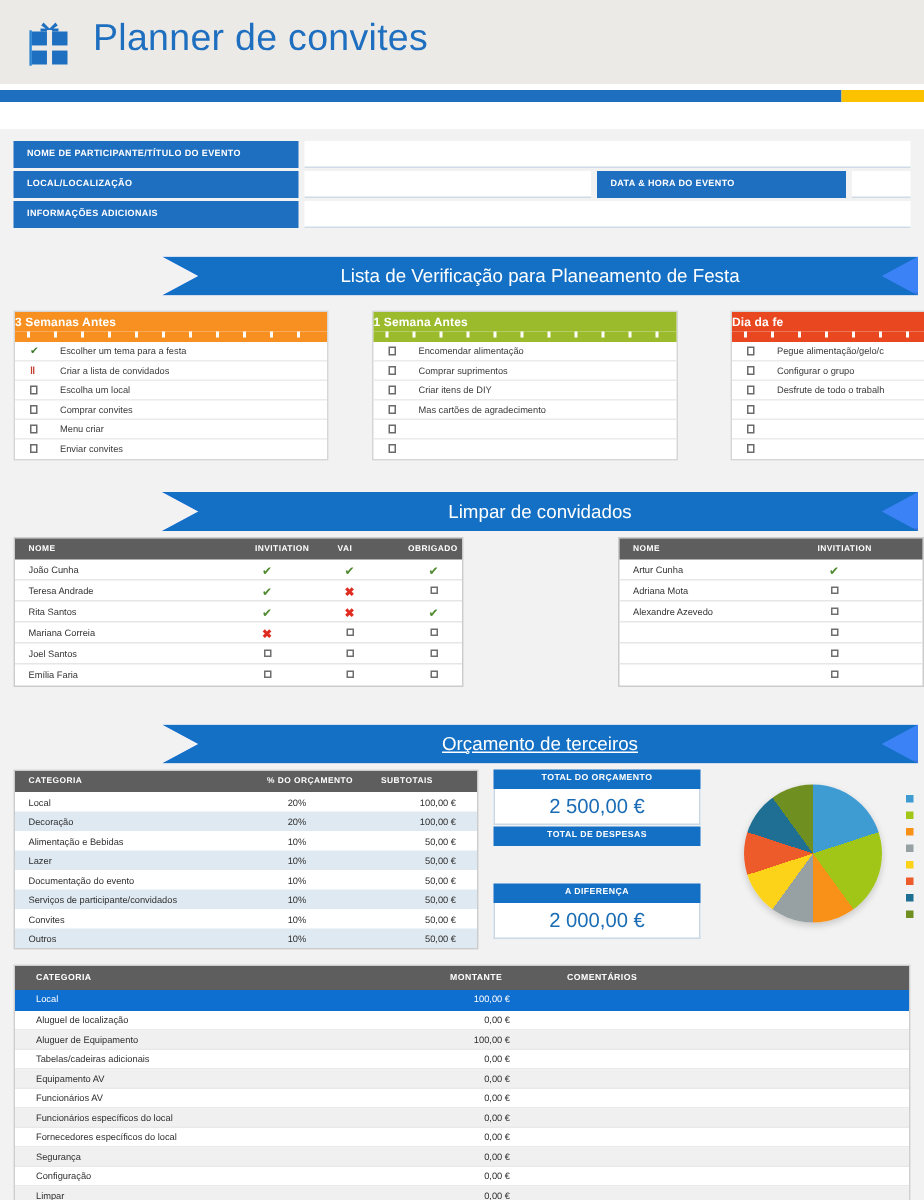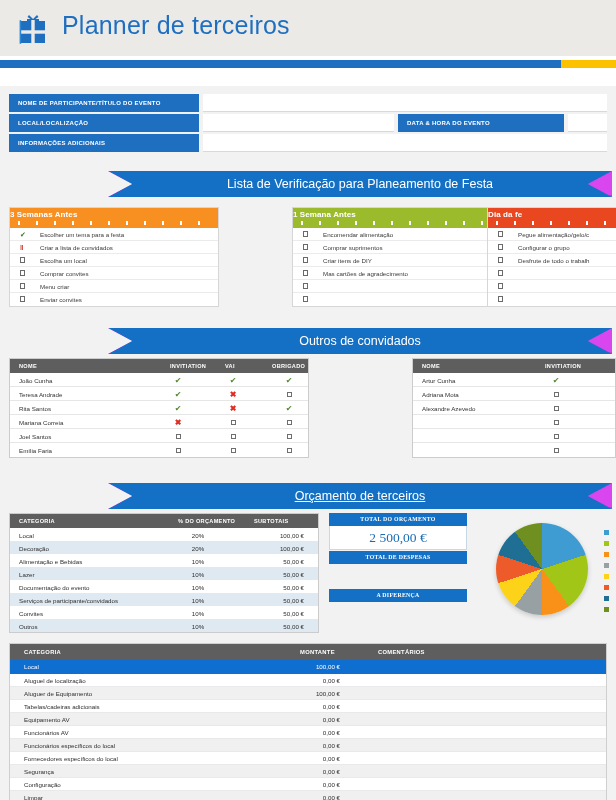--- a/index.html
+++ b/index.html
@@ -49,21 +49,21 @@
     letter-spacing:0.25px; line-height:18px; padding-left:9px;
     overflow:hidden; white-space:nowrap;
   }
   .fld2 { position:absolute; left:559px; top:0; right:0; height:18px;
     background:#fff; border-bottom:1px solid #cfdce8; }
   .fld-mid { position:absolute; left:194px; top:0; width:191px; height:18px;
     background:#fff; border-bottom:1px solid #cfdce8; }
 
   
   .banner {
-    position:absolute; height:26px; background:#d946ef; color:#fff;
+    position:absolute; height:26px; background:#3b82f6; color:#fff;
     font-size:12.5px; line-height:26px; text-align:center;
     clip-path: polygon(0 0, 100% 0, 100% 100%, 0 100%, 4.8% 50%);
     box-shadow: inset 0 -2px 0 rgba(0,0,0,0.10);
   }
   .banner-inner {
     position:absolute; inset:0;
     clip-path: polygon(0 0, 100% 0, 95.2% 50%, 100% 100%, 0 100%, 4.8% 50%);
     background:#1470c4;
   }
   .banner-label { position:relative; z-index:2; }
@@ -113,21 +113,21 @@
   .bt-head { height:14px; background:#5e5e5e; position:relative; }
   .bt-head span { position:absolute; top:3.6px; font-size:5.6px; color:#fff;
     font-weight:bold; letter-spacing:0.3px; }
   .bt-row { height:13px; position:relative; font-size:6.2px; color:#2f2f2f; }
   .bt-row.alt { background:#dfe9f1; }
   .bt-c1 { position:absolute; left:9px; top:3.5px; white-space:nowrap; }
   .bt-c2 { position:absolute; left:170px; top:3.5px; width:36px; text-align:center; }
   .bt-c3 { position:absolute; left:238px; top:3.5px; width:56px; text-align:right; }
 
   
-  .sumbox { position:absolute; width:138px;font-family:Liberation Serif, serif; }
+  .sumbox { position:absolute; width:138px; }
   .sum-h {
     height:13px; background:#1470c4; color:#fff; font-size:5.8px;
     font-weight:bold; text-align:center; line-height:13px; letter-spacing:0.3px;
   }
   .sum-v {
     height:24px; background:#fff; border:1px solid #c9d8e6; border-top:none;
     color:#1a6cb5; font-size:13.5px; text-align:center; line-height:23px;
   }
 
   
@@ -159,21 +159,21 @@
 
   <div class="titlebar">
     <svg class="gift-icon" viewBox="0 0 34 34">
       <path d="M13 3 L17 7 L21 3 L22.5 5 L19.5 7 L23 7 L23 9 L11 9 L11 7 L14.5 7 L11.5 5 Z" fill="#1f6fc0"></path>
       <rect x="5" y="9" width="24" height="10" fill="#1f6fc0"></rect>
       <rect x="5" y="21" width="24" height="10" fill="#1f6fc0"></rect>
       <rect x="15.3" y="8" width="3.4" height="24" fill="#eceae6"></rect>
       <rect x="4" y="18.3" width="26" height="3.4" fill="#eceae6"></rect>
       <rect x="3.6" y="8.2" width="1.6" height="23.6" fill="#2b86d4"></rect>
     </svg>
-    <div class="title-text">Planner de terceiros</div>
+    <div class="title-text">Planner de convites</div>
   </div>
 
   <div class="bar-wrap">
     <div class="bar-blue"></div>
     <div class="bar-yellow"></div>
   </div>
   <div class="sub-strip"></div>
 
   <div class="canvas"></div>
 
@@ -232,21 +232,21 @@
         </div>
         <div class="chk-row">
           <span class="chk-box"><span class="cb-empty"></span></span>
           <span class="chk-txt">Menu criar</span>
         </div>
         <div class="chk-row">
           <span class="chk-box"><span class="cb-empty"></span></span>
           <span class="chk-txt">Enviar convites</span>
         </div>
       </div>
-      <div class="chk-panel" style="left: 248px; top: 207px; width: 204px; margin-left: 44px;">
+      <div class="chk-panel" style="left: 248px; top: 207px; width: 204px;">
         <div class="chk-head" style="background:#9cbb2c">1 Semana Antes</div>
         <div class="chk-ticks" style="background:#9cbb2c">
           <i style="left:8px"></i>
           <i style="left:26px"></i>
           <i style="left:44px"></i>
           <i style="left:62px"></i>
           <i style="left:80px"></i>
           <i style="left:98px"></i>
           <i style="left:116px"></i>
           <i style="left:134px"></i>
@@ -312,21 +312,21 @@
         </div>
         <div class="chk-row">
           <span class="chk-box"><span class="cb-empty"></span></span>
           <span class="chk-txt"></span>
         </div>
       </div>
     </div>
 
   <div class="banner" style="left:108px; top:328px; width:504px;">
     <div class="banner-inner"></div>
-    <span class="banner-label">Outros de convidados</span>
+    <span class="banner-label">Limpar de convidados</span>
   </div>
   <div class="gtable" id="guest-left" style="left:9px; top:358px; width:300px;">
       <div class="gt-head">
         <span style="left:9px">NOME</span>
         <span style="left:160px">INVITIATION</span>
         <span style="left:215px">VAI</span>
         <span style="left:262px">OBRIGADO</span>
       </div>
       <div class="gt-row">
         <span class="gt-name">João Cunha</span>
@@ -450,20 +450,21 @@
   <div id="budget-summary">
       <div class="sumbox" style="left: 329px; top: 513px;">
         <div class="sum-h">TOTAL DO ORÇAMENTO</div>
         <div class="sum-v">2 500,00 €</div>
       </div>
       <div class="sumbox" style="left: 329px; top: 551px;">
         <div class="sum-h">TOTAL DE DESPESAS</div>
       </div>
       <div class="sumbox" style="left: 329px; top: 589px;">
         <div class="sum-h">A DIFERENÇA</div>
+        <div class="sum-v">2 000,00 €</div>
       </div>
     </div>
 
   <div class="pie-wrap">
     <div class="pie" id="pie" style="background: conic-gradient(rgb(63, 156, 211) 0deg, rgb(63, 156, 211) 72deg, rgb(162, 198, 23) 72deg, rgb(162, 198, 23) 144deg, rgb(249, 144, 23) 144deg, rgb(249, 144, 23) 180deg, rgb(151, 160, 163) 180deg, rgb(151, 160, 163) 216deg, rgb(252, 211, 24) 216deg, rgb(252, 211, 24) 252deg, rgb(237, 91, 42) 252deg, rgb(237, 91, 42) 288deg, rgb(31, 110, 147) 288deg, rgb(31, 110, 147) 324deg, rgb(111, 143, 32) 324deg, rgb(111, 143, 32) 360deg);"></div>
   </div>
   <div class="legend" id="pie-legend">
       <div class="legend-item">
         <span class="legend-sw" style="background:#3f9cd3"></span>
       </div>

